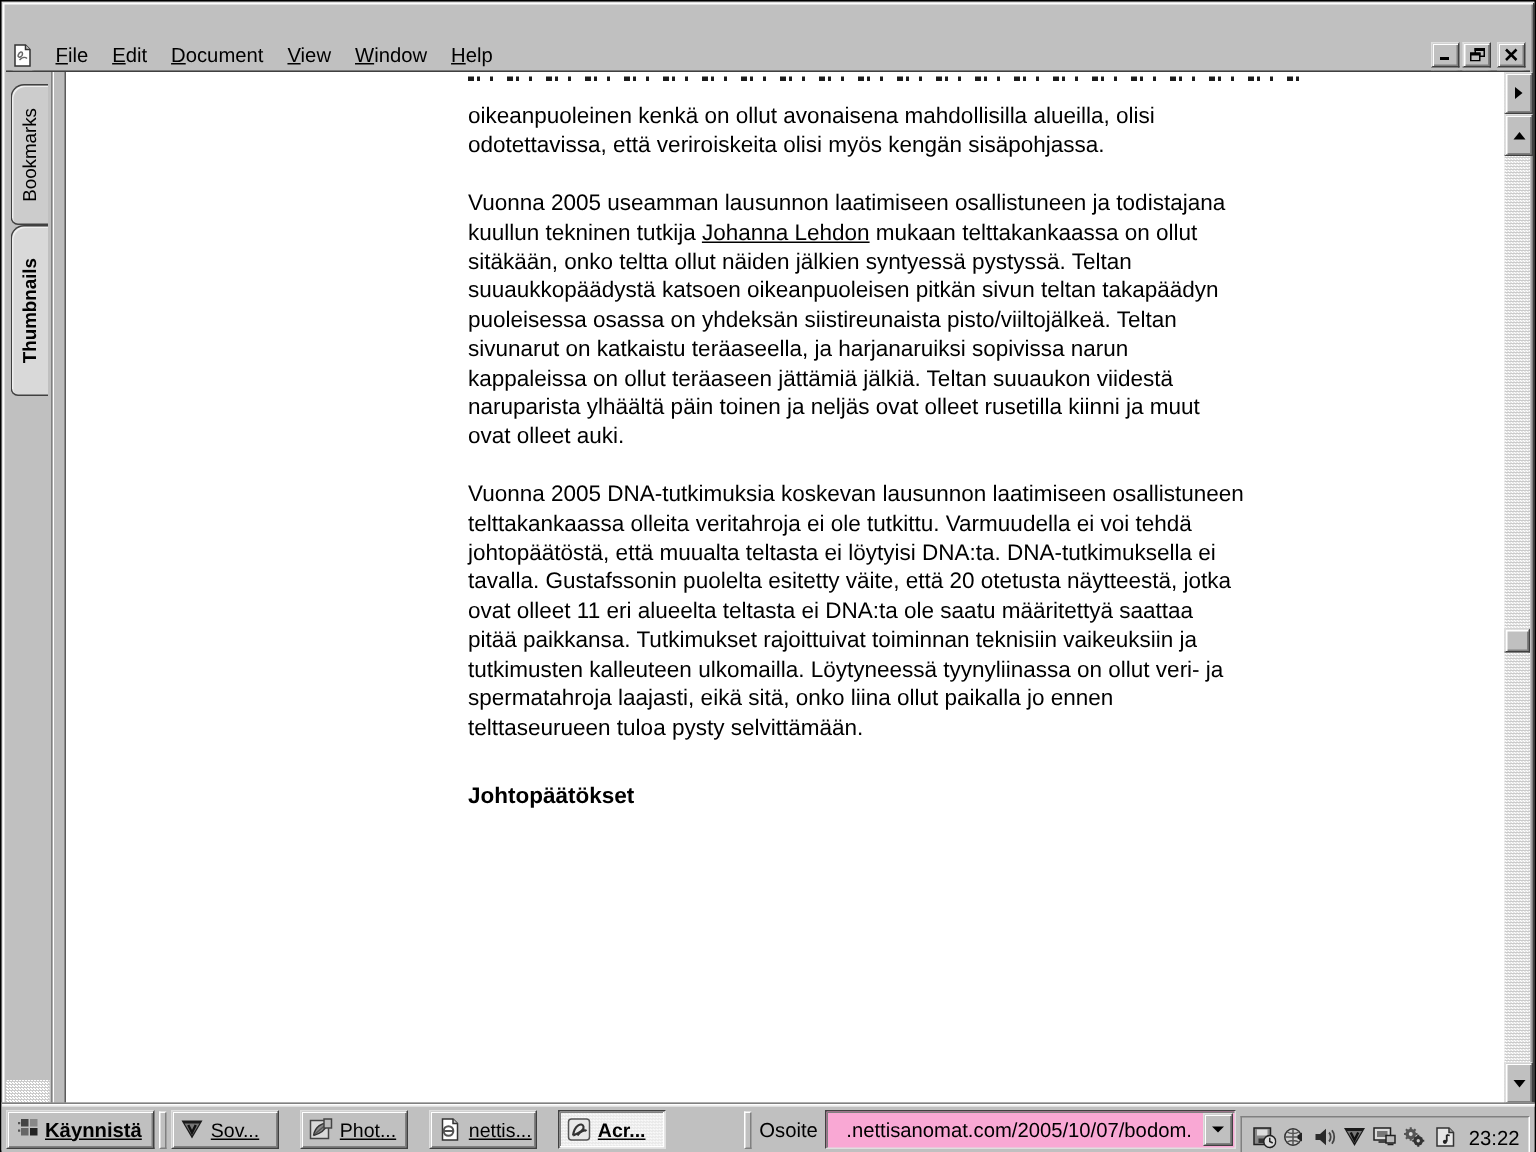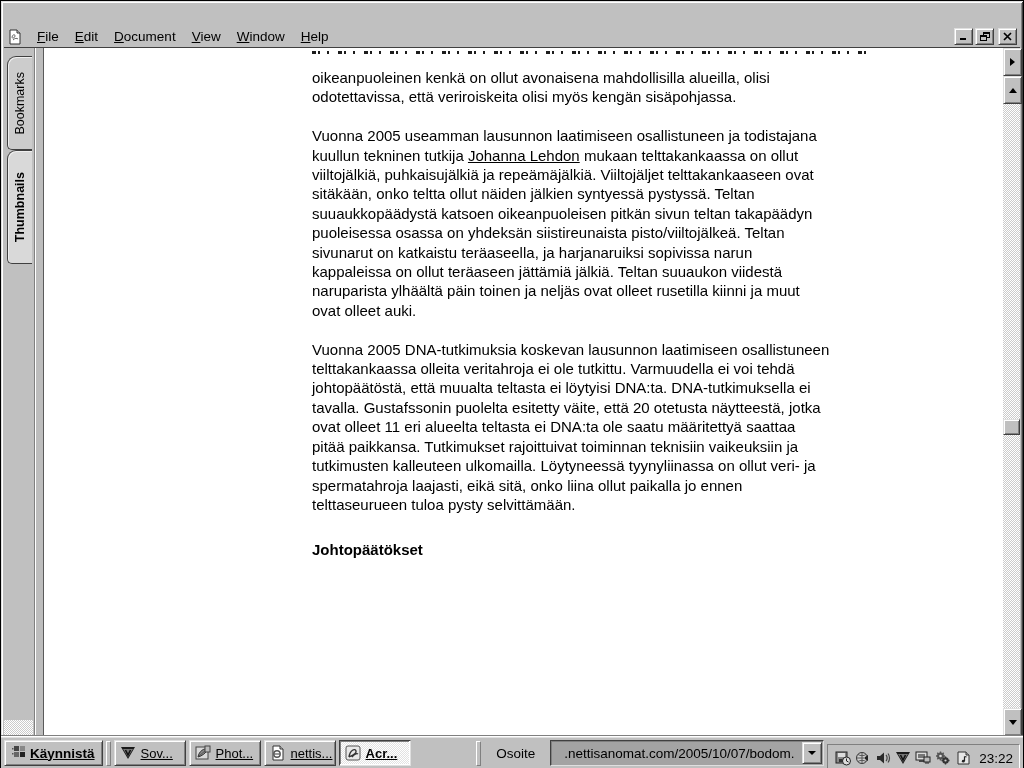--- a/index.html
+++ b/index.html
@@ -62,23 +62,23 @@
            display:flex;align-items:center;padding:0 3px;gap:3px;}
   .raised{background:#c0c0c0;border:1px solid;border-color:#dfdfdf #404040 #404040 #dfdfdf;
           box-shadow:inset 1px 1px 0 #fff,inset -1px -1px 0 #808080;text-decoration:underline;}
   .start-btn{height:26px;display:flex;align-items:center;gap:4px;padding:0 7px;font-size:13.5px;font-weight:bold;}
   .grip{width:3px;height:23px;border:1px solid;border-color:#fff #808080 #808080 #fff;flex:none;}
   .task-btn{width:72px;height:26px;display:flex;align-items:center;gap:5px;padding:0 5px;font-size:13px;
             white-space:nowrap;overflow:hidden;flex:none;}
   .task-btn.active{font-weight:bold;border-color:#404040 #dfdfdf #dfdfdf #404040;
             box-shadow:inset -1px -1px 0 #fff,inset 1px 1px 0 #808080;
             background-image:conic-gradient(#ffffff 25%,#e2e2e2 0 50%,#ffffff 0 75%,#e2e2e2 0);background-size:2px 2px;}
-  .addr-group{margin-left:auto;display:flex;align-items:center;gap:15px;}
+  .addr-group{margin-left:auto;display:flex;align-items:center;gap:5px;}
   .addr-label{font-size:13.5px;}
-  .combo{width:272px;height:24px;background:#a3a3a3;display:flex;align-items:center;
+  .combo{width:272px;height:24px;background:#f9a8d4;display:flex;align-items:center;
          border:1px solid;border-color:#404040 #dfdfdf #dfdfdf #404040;box-shadow:inset 1px 1px 0 #808080;}
   .combo-text{flex:1;font-size:13.5px;padding-left:13px;white-space:nowrap;overflow:hidden;}
   .combo-btn{width:18px;height:20px;margin-right:1px;display:flex;align-items:center;justify-content:center;flex:none;}
   .tray{height:26px;display:flex;align-items:center;gap:3px;padding:0 6px;
         border:1px solid;border-color:#808080 #fff #fff #808080;margin-top:10px;}
   .tray-icon{width:17px;height:17px;display:flex;align-items:center;justify-content:center;}
   .tray-clock{font-size:13.5px;margin-left:5px;}
   .icon16{width:16px;height:16px;display:block;}
 </style>
 </head>
@@ -167,21 +167,20 @@
     <div class="page">
       <div class="clipped-line"></div>
       <div class="doc" id="doc-body">
           <div class="doc-para">
             <div class="doc-line"><span>oikeanpuoleinen kenkä on ollut avonaisena mahdollisilla alueilla, olisi</span></div>
             <div class="doc-line"><span>odotettavissa, että veriroiskeita olisi myös kengän sisäpohjassa.</span></div>
           </div>
           <div class="doc-para">
             <div class="doc-line"><span>Vuonna 2005 useamman lausunnon laatimiseen osallistuneen ja todistajana</span></div>
             <div class="doc-line"><span>kuullun tekninen tutkija </span><span class="uname">Johanna Lehdon</span><span> mukaan telttakankaassa on ollut</span></div>
-            <div class="doc-line"><span>viiltojälkiä, puhkaisujälkiä ja repeämäjälkiä. Viiltojäljet telttakankaaseen ovat</span></div>
             <div class="doc-line"><span>sitäkään, onko teltta ollut näiden jälkien syntyessä pystyssä. Teltan</span></div>
             <div class="doc-line"><span>suuaukkopäädystä katsoen oikeanpuoleisen pitkän sivun teltan takapäädyn</span></div>
             <div class="doc-line"><span>puoleisessa osassa on yhdeksän siistireunaista pisto/viiltojälkeä. Teltan</span></div>
             <div class="doc-line"><span>sivunarut on katkaistu teräaseella, ja harjanaruiksi sopivissa narun</span></div>
             <div class="doc-line"><span>kappaleissa on ollut teräaseen jättämiä jälkiä. Teltan suuaukon viidestä</span></div>
             <div class="doc-line"><span>naruparista ylhäältä päin toinen ja neljäs ovat olleet rusetilla kiinni ja muut</span></div>
             <div class="doc-line"><span>ovat olleet auki.</span></div>
           </div>
           <div class="doc-para">
             <div class="doc-line"><span>Vuonna 2005 DNA-tutkimuksia koskevan lausunnon laatimiseen osallistuneen</span></div>
@@ -222,21 +221,21 @@
             <rect x="8" y="1" width="5" height="5" fill="#888"></rect>
             <rect x="2" y="7" width="5" height="5" fill="#666"></rect>
             <rect x="8" y="7" width="5" height="5" fill="#222"></rect>
             <rect x="0" y="3" width="1.5" height="1.5" fill="#555"></rect>
             <rect x="0" y="8" width="1.5" height="1.5" fill="#555"></rect>
           </svg>
       </span>
       <span>Käynnistä</span>
     </button>
     <span class="grip"></span>
-    <span id="task-buttons" style="display:flex;gap:3px">
+    <span id="task-buttons" style="display:flex;gap:14px">
         <button class="raised task-btn" style="font-family: inherit;">
           <span>
             <svg class="icon16" viewBox="0 0 16 16">
               <path d="M1 2 H15 L8 14 Z" fill="#1a1a1a"></path>
               <path d="M3 4 H13 L8 12 Z" fill="#777"></path>
               <path d="M5.5 5 L8 10 L10.5 5" fill="none" stroke="#111" stroke-width="1.6"></path>
             </svg>
           </span>
           <span>Sov...</span>
         </button>

